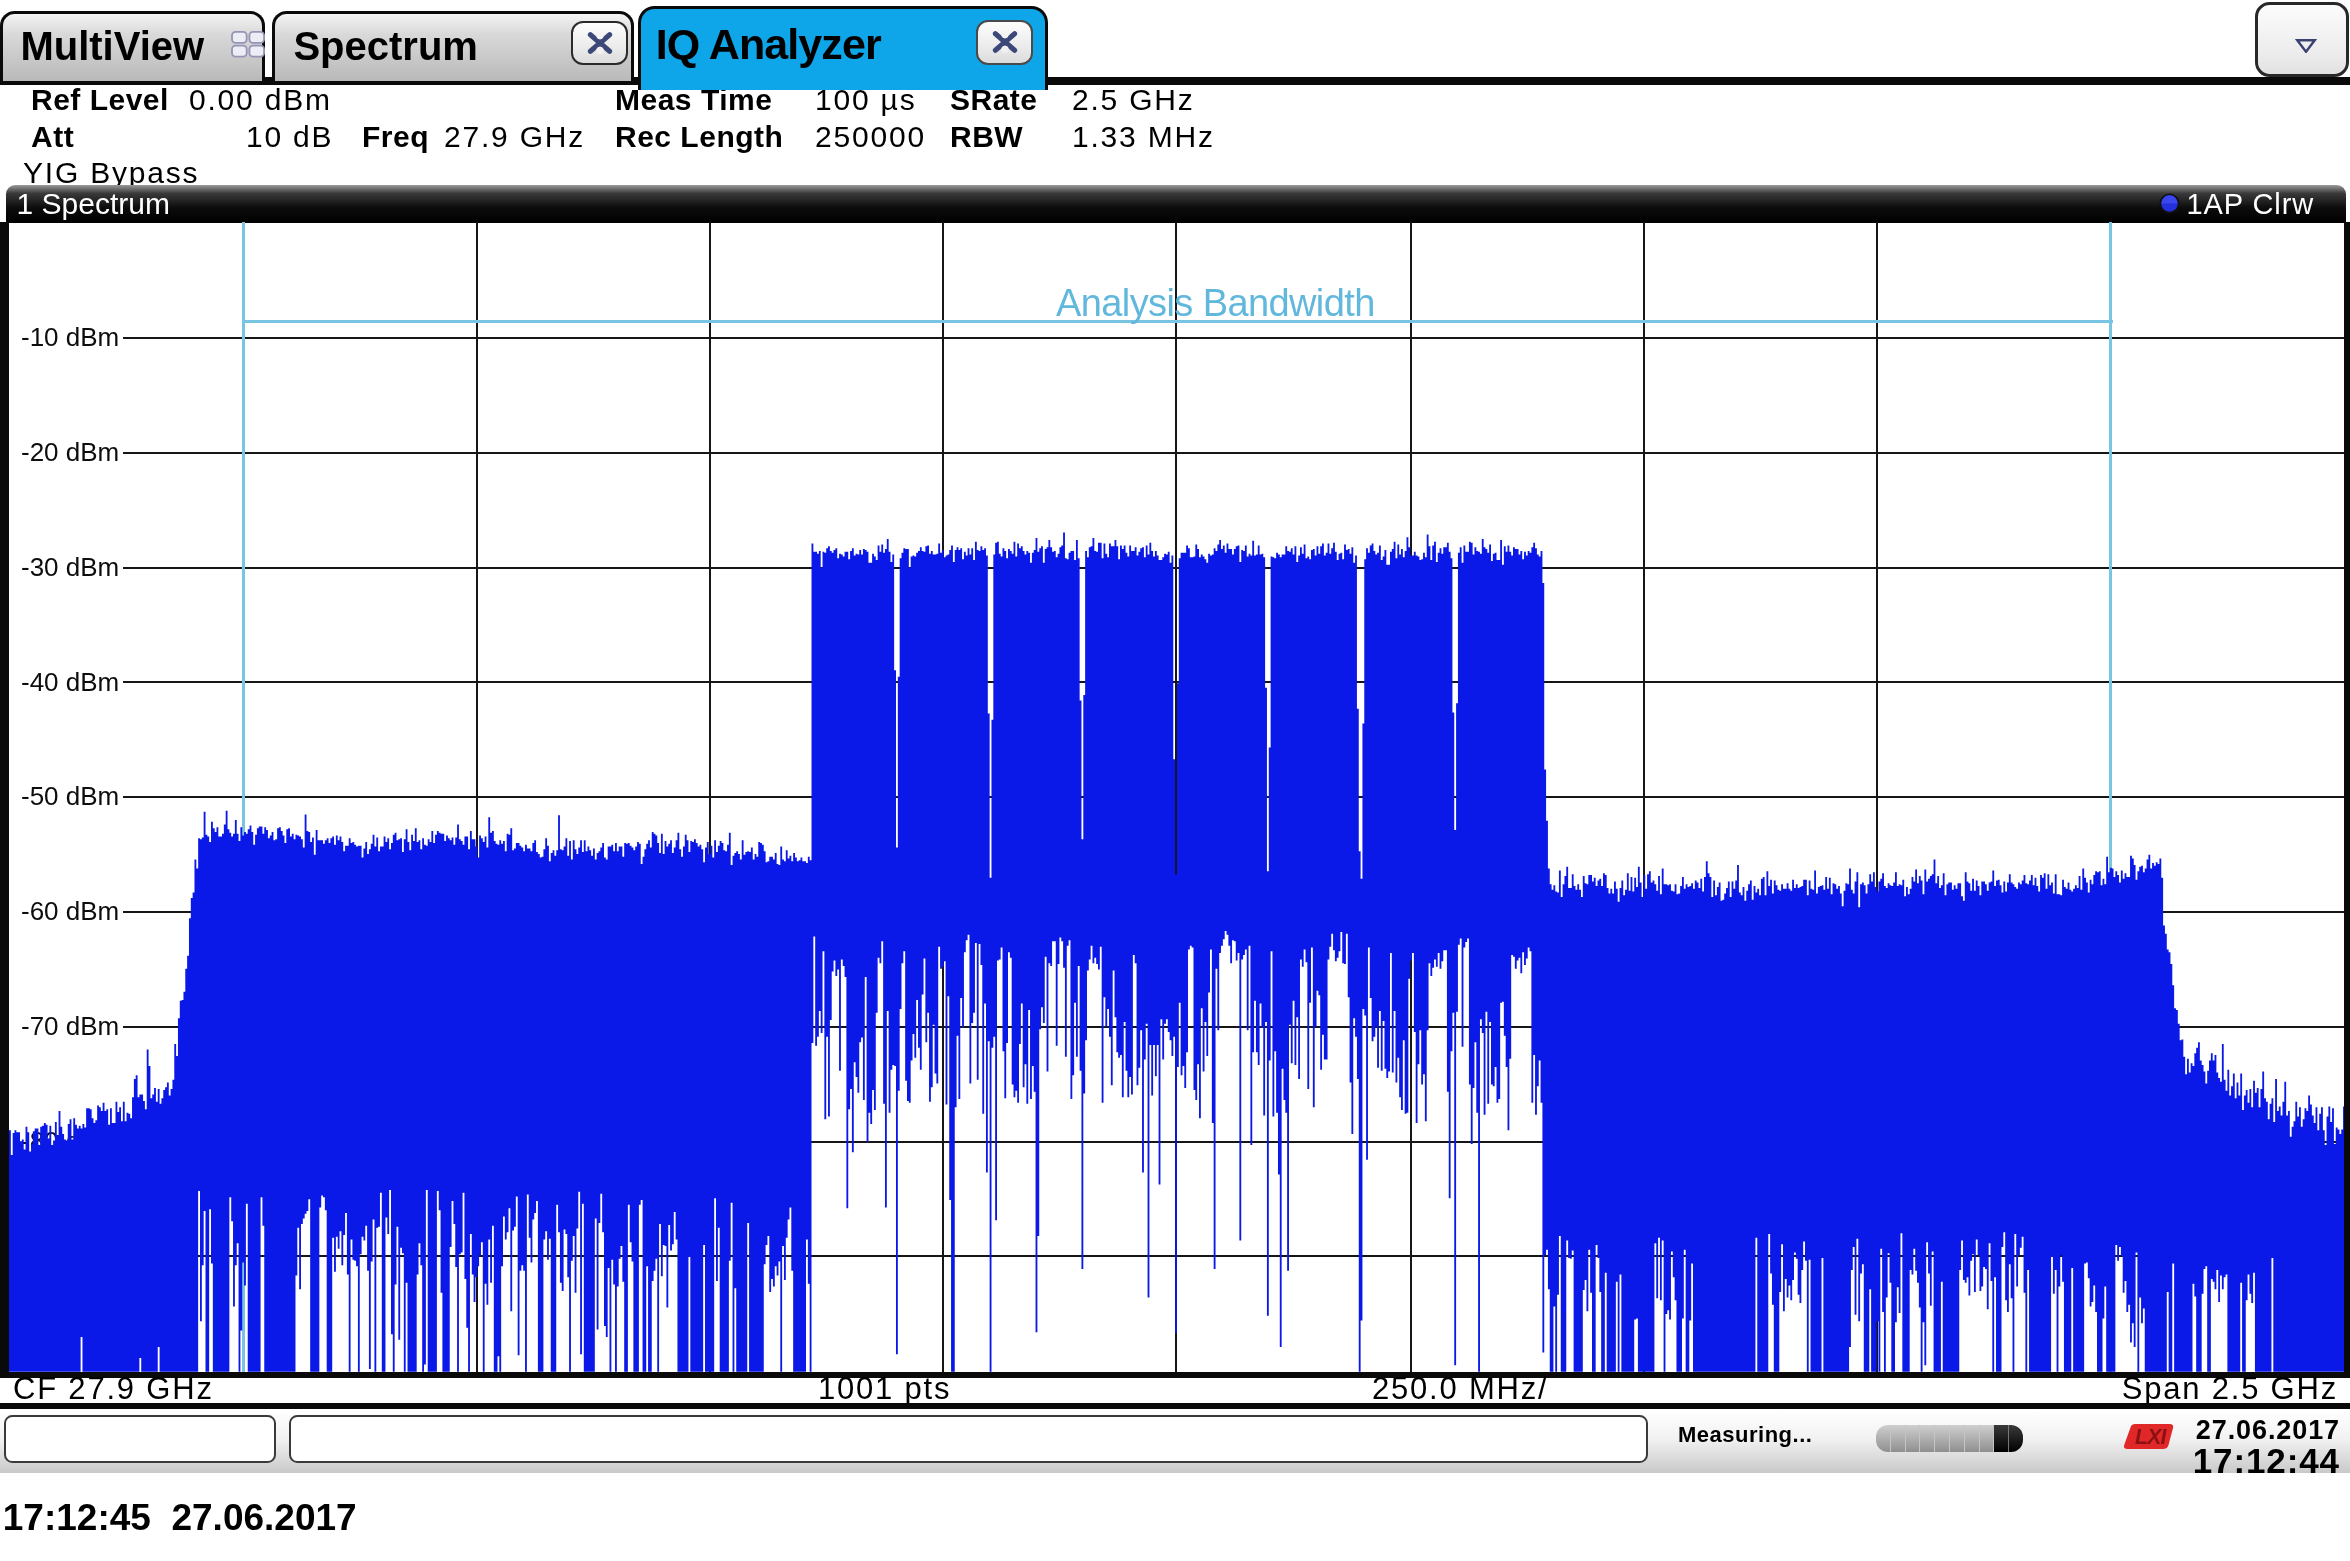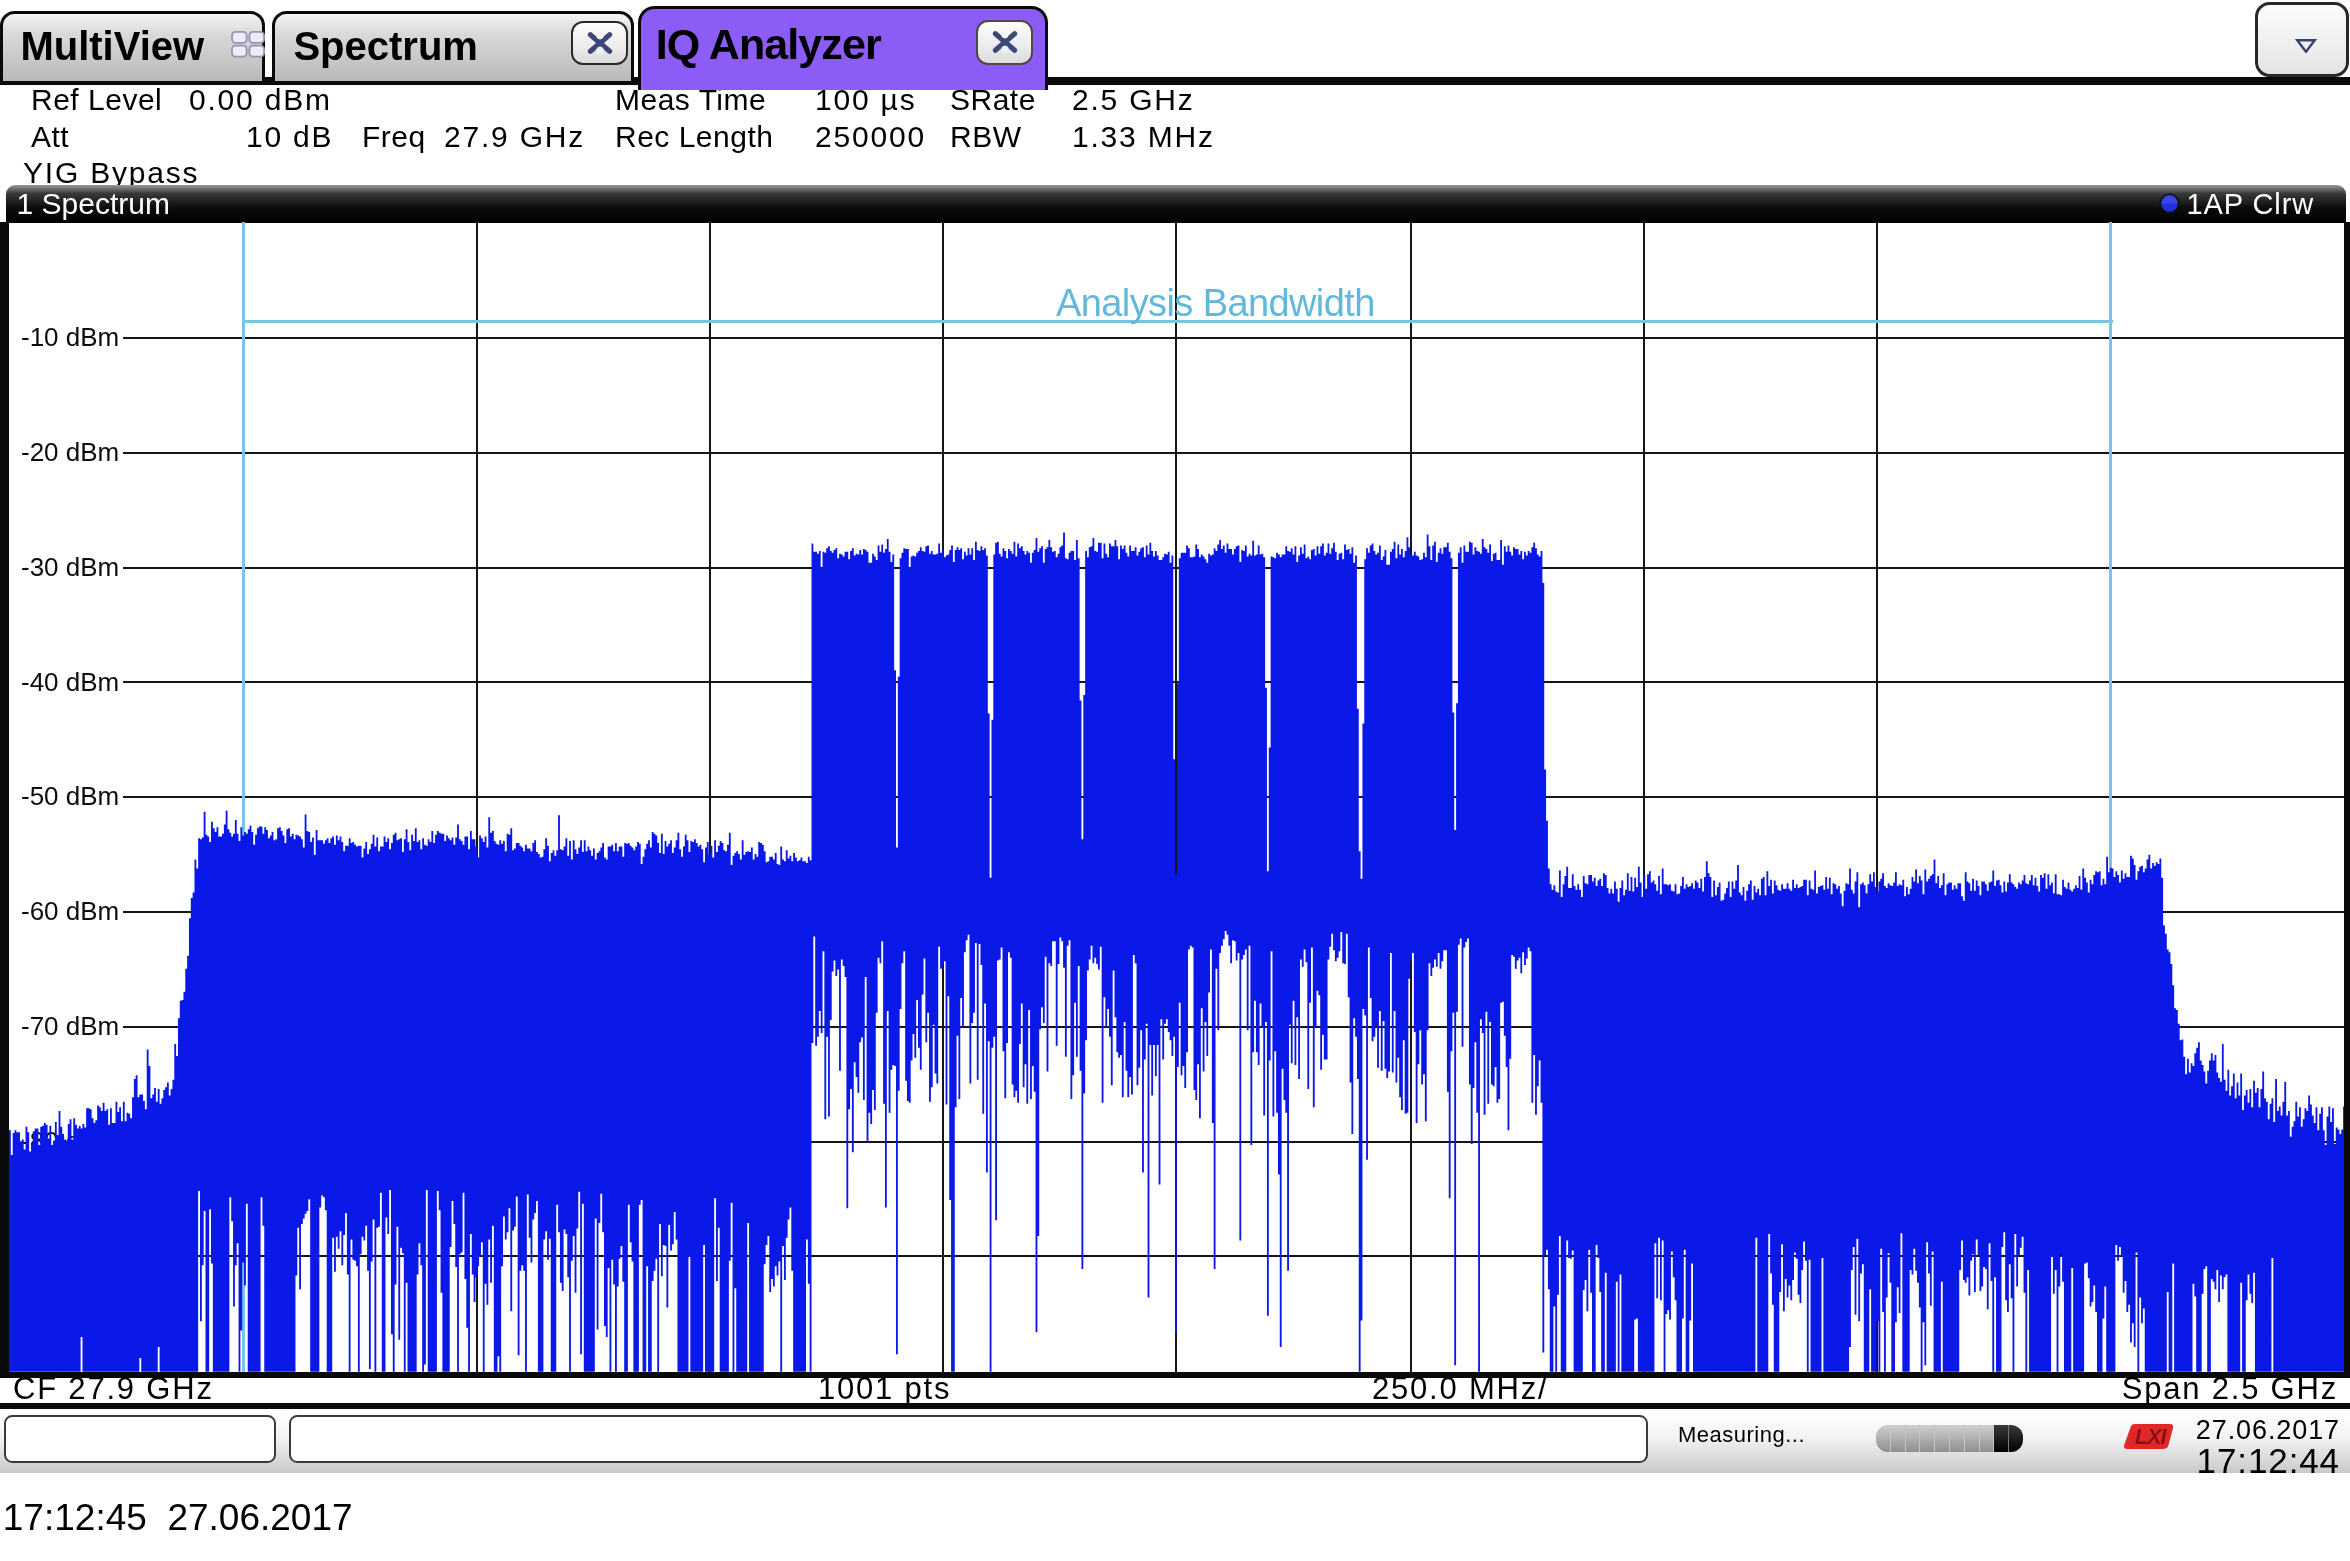--- a/index.html
+++ b/index.html
@@ -3,21 +3,21 @@
 *{margin:0;padding:0;box-sizing:border-box}
 html,body{width:2351px;height:1561px;background:#fff;font-family:"Liberation Sans",sans-serif;position:relative;overflow:hidden}
 .abs{position:absolute}
 .tab{position:absolute;top:11px;height:70px;border:3.7px solid #0a0a0a;border-bottom:none;
  border-radius:14.7px 14.7px 0 0;background:linear-gradient(180deg,#f4f4f4 0%,#d9d9d9 30%,#b9b9b9 100%)}
 .tabtxt{position:absolute;font-size:40px;font-weight:bold;color:#000;top:50%;transform:translateY(-54%);white-space:nowrap}
 .xbtn{position:absolute;border:2.8px solid #2a2a2a;border-radius:12px;
  background:linear-gradient(180deg,#fdfdfd 0%,#ededed 55%,#dcdcdc 100%);display:flex;align-items:center;justify-content:center}
 .hdr{position:absolute;font-size:30px;letter-spacing:1.8px;color:#000;white-space:nowrap;line-height:37px;height:37px}
 .hdr.b{letter-spacing:0.5px}
-.b{font-weight:normal}
+.b{font-weight:bold}
 .ylab{position:absolute;font-size:26px;color:#0d0d0d;white-space:nowrap;line-height:26px}
 .gh{position:absolute;left:123px;width:2221px;height:1.8px;background:#161616}
 .gv{position:absolute;top:222px;height:1150px;width:1.8px;background:#161616}
 .ftxt{position:absolute;top:1374px;font-size:31px;letter-spacing:1.8px;color:#000;line-height:30px;white-space:nowrap}
 </style></head>
 <body>
 
 <div class="abs" style="left:0;top:77px;width:2351px;height:8.3px;background:#0a0a0a"></div>
 
 <div class="tab" style="left:0;width:265px">
@@ -34,21 +34,21 @@
   <div class="tabtxt" style="left:18.4px">Spectrum</div>
   <div class="xbtn" style="left:296px;top:7.3px;width:57px;height:44px">
     <svg width="26" height="22" viewBox="-14 -12 28 24">
       <path d="M-10.5 -9 L10.5 9 M10.5 -9 L-10.5 9" stroke="#3c4878" stroke-width="5.5" stroke-linecap="round"></path>
       <circle cx="0" cy="-8.2" r="4" fill="#f4f4f4"></circle>
       <circle cx="0" cy="8.2" r="4" fill="#f0f0f0"></circle>
     </svg>
   </div>
 </div>
 
-<div class="abs" style="left:638px;top:5.5px;width:410px;height:84px;border:3.7px solid #0a0a0a;border-bottom:none;border-radius:16.5px 16.5px 0 0;background:#8b5cf6;z-index:3">
+<div class="abs" style="left:638px;top:5.5px;width:410px;height:84px;border:3.7px solid #0a0a0a;border-bottom:none;border-radius:16.5px 16.5px 0 0;background:#0ea5e9;z-index:3">
   <div class="tabtxt" style="left:14.7px;font-size:43px;top:46%;letter-spacing:-0.9px">IQ Analyzer</div>
   <div class="xbtn" style="left:335px;top:11px;width:57px;height:45px;border-color:#4a4a4a">
     <svg width="26" height="22" viewBox="-14 -12 28 24">
       <path d="M-10.5 -9 L10.5 9 M10.5 -9 L-10.5 9" stroke="#3c4878" stroke-width="5.5" stroke-linecap="round"></path>
       <circle cx="0" cy="-8.2" r="4" fill="#f4f4f4"></circle>
       <circle cx="0" cy="8.2" r="4" fill="#f0f0f0"></circle>
     </svg>
   </div>
 </div>
 

